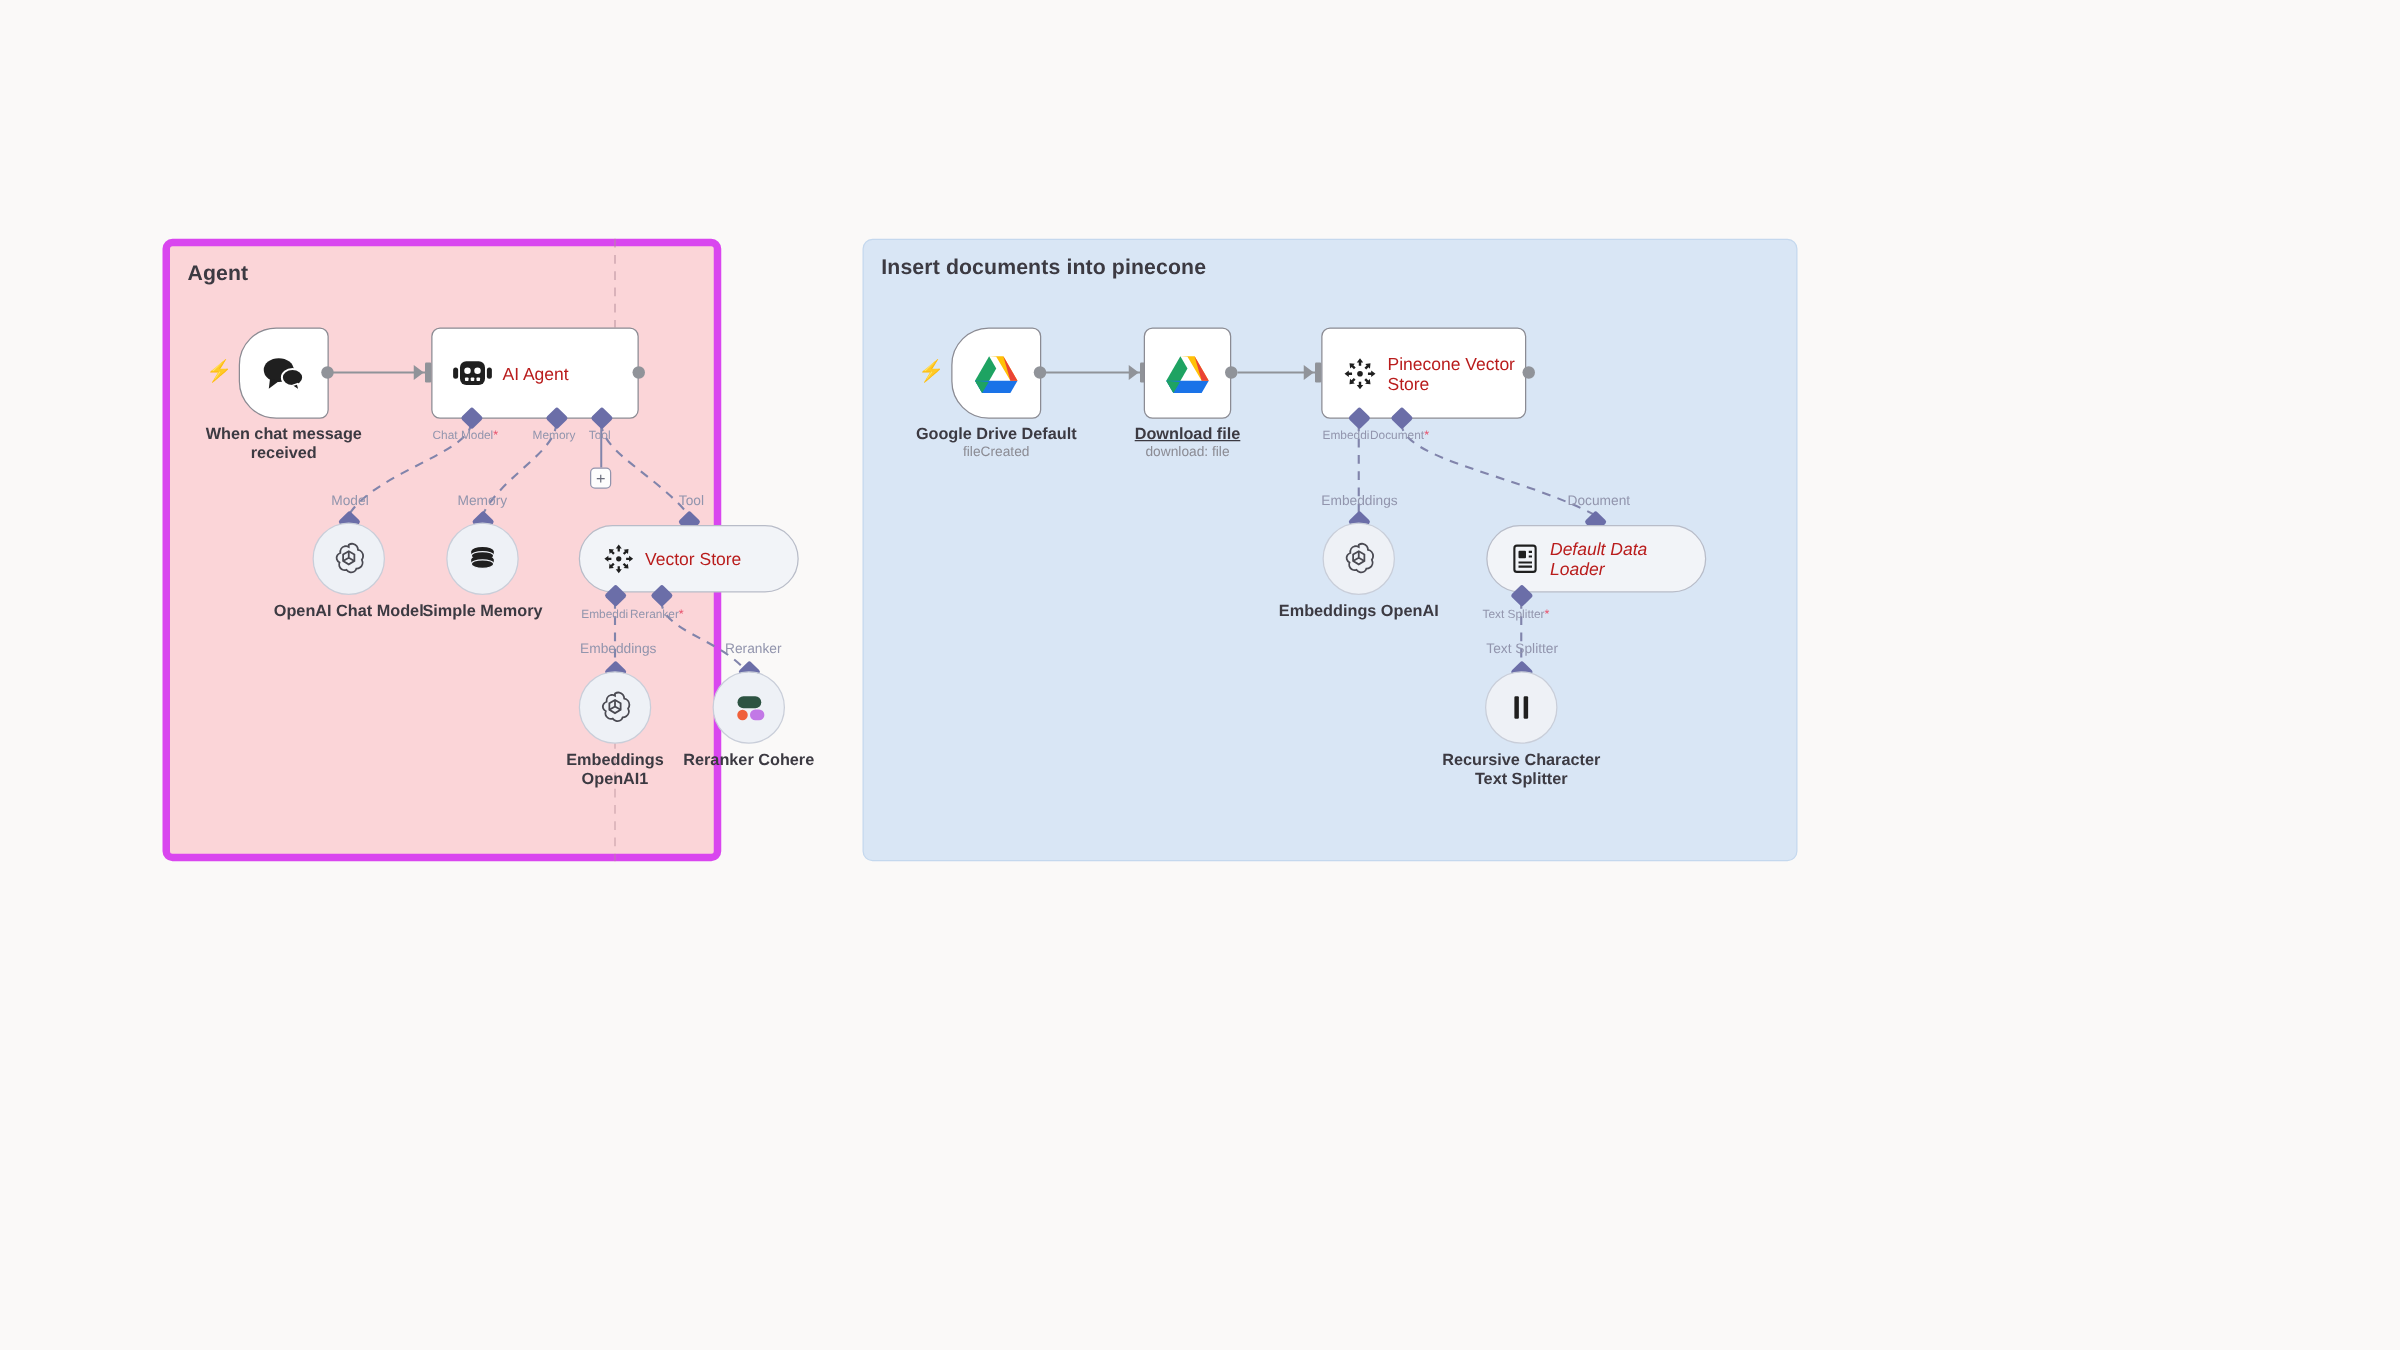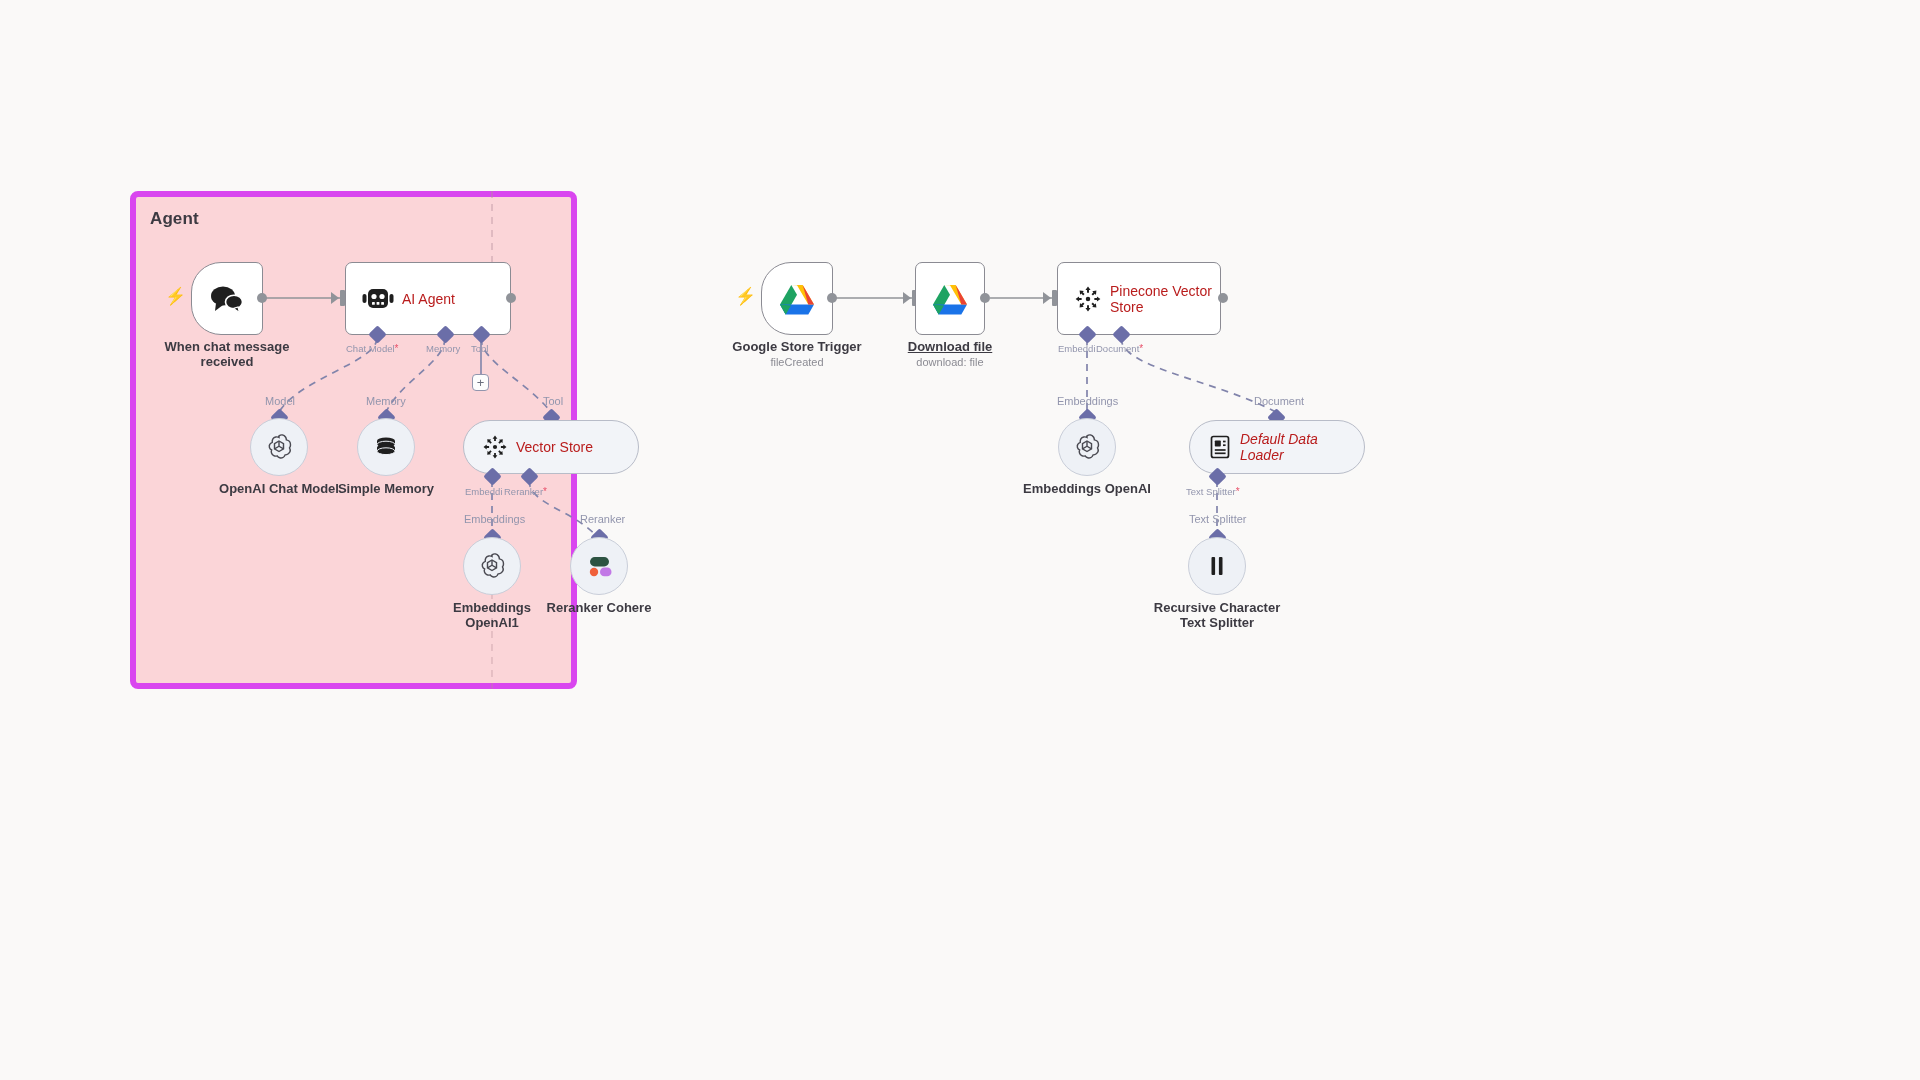--- a/index.html
+++ b/index.html
@@ -118,20 +118,23 @@
 </style>
 </head>
 <body>
 
 <div id="canvas">
 
   <div class="group" style="left:130px;top:191px;width:447px;height:498px;background:#fbd5d8;border:6px solid #d946ef;">
     <div class="group-title">Agent</div>
   </div>
 
+  <div class="group" style="left:690px;top:191px;width:748px;height:498px;background:#d9e6f5;border:1px solid #c4d8ee;">
+    <div class="group-title">Insert documents into pinecone</div>
+  </div>
 
   <svg class="edges">
 
     <line x1="266" y1="298" x2="340" y2="298" stroke="#909399" stroke-width="1.6"></line>
 
     <line x1="836" y1="298" x2="912" y2="298" stroke="#909399" stroke-width="1.6"></line>
 
     <line x1="990" y1="298" x2="1052" y2="298" stroke="#909399" stroke-width="1.6"></line>
 
     <path d="M 377,338 C 377,362 300,378 279,412" fill="none" stroke="#8184ab" stroke-width="1.7" stroke-dasharray="7 6"></path>
@@ -297,21 +300,21 @@
       <svg width="36" height="32" viewBox="0 0 36 32">
         <path d="M12.3 2 L23.7 2 L35 21.6 L29.3 21.6 L18 2.3 Z" fill="#ffc107"></path>
         <path d="M12.3 2 L1 21.6 L6.7 31.4 L18 11.8 Z" fill="#1ea362"></path>
         <path d="M1 21.6 L35 21.6 L29.3 31.4 L6.7 31.4 Z" fill="#1a73e8"></path>
         <path d="M23.7 2 L35 21.6 L29.3 21.6 Z" fill="#ea4335"></path>
         <path d="M1 21.6 L6.7 31.4 L12 22.5 Z" fill="#1ea362"></path>
       </svg>
     </span>
   </div>
   <div class="dot" style="left:827px;top:293px;"></div>
-  <div class="node-label" style="left:717px;top:339px;width:160px;">Google Store Trigger</div>
+  <div class="node-label" style="left:717px;top:339px;width:160px;">Google Drive Default</div>
   <div class="node-sub" style="left:717px;top:356px;width:160px;">fileCreated</div>
 
   <div class="intri" style="left:903px;top:292px;"></div>
   <div class="instub" style="left:912px;top:290px;"></div>
   <div class="node rect" style="left:915px;top:262px;width:70px;height:73px;justify-content:center;">
     <span class="icon-box">
       <svg width="36" height="32" viewBox="0 0 36 32">
         <path d="M12.3 2 L23.7 2 L35 21.6 L29.3 21.6 L18 2.3 Z" fill="#ffc107"></path>
         <path d="M12.3 2 L1 21.6 L6.7 31.4 L18 11.8 Z" fill="#1ea362"></path>
         <path d="M1 21.6 L35 21.6 L29.3 31.4 L6.7 31.4 Z" fill="#1a73e8"></path>

